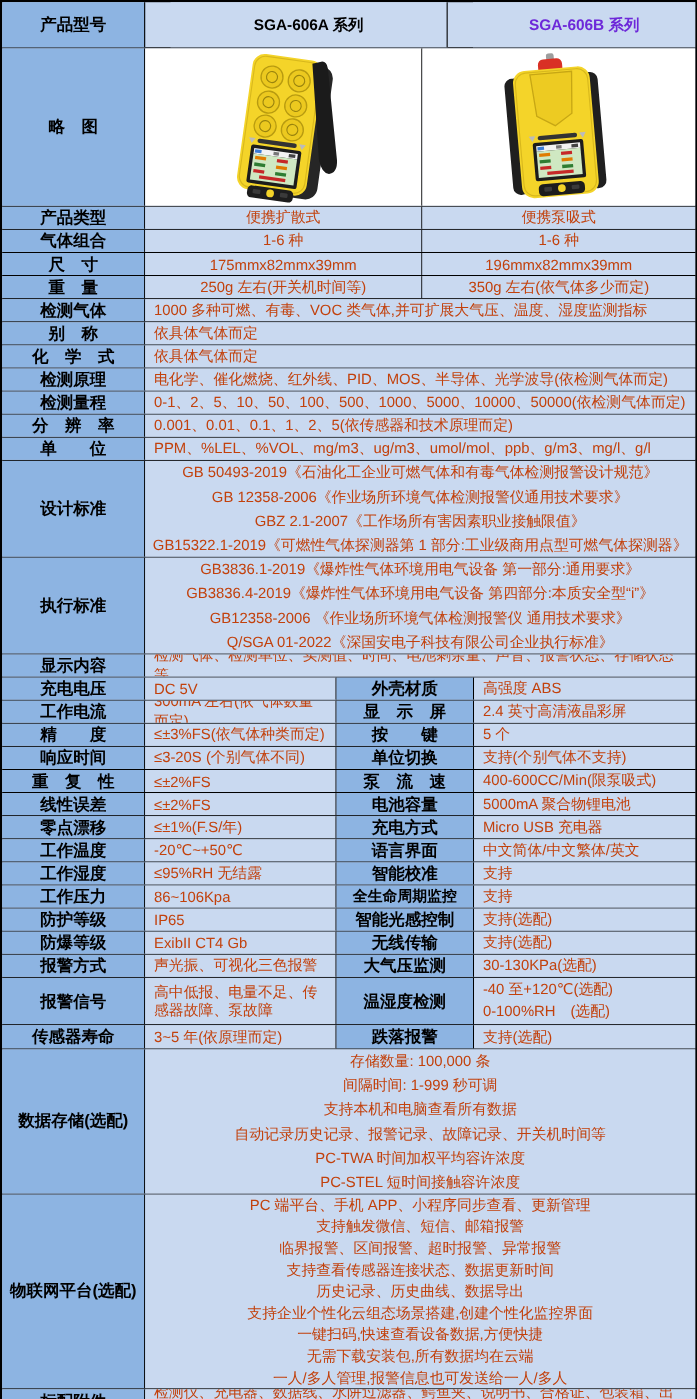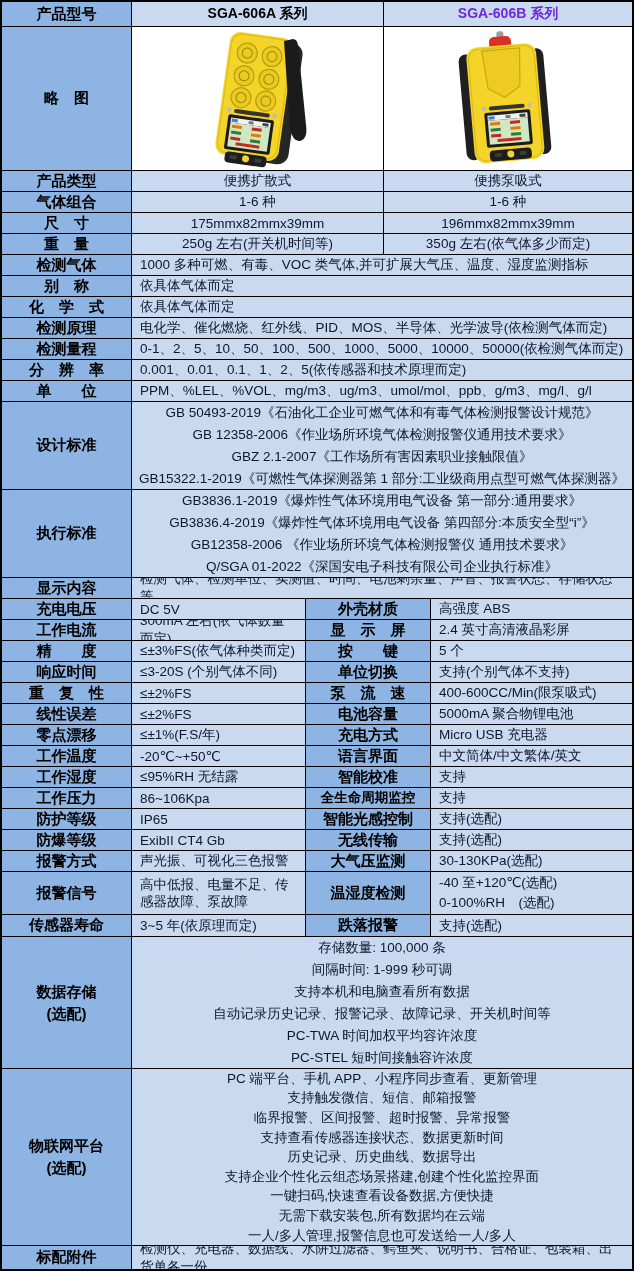--- a/index.html
+++ b/index.html
@@ -4,47 +4,47 @@
 <style>
   * { box-sizing: border-box; margin: 0; padding: 0; }
   body { margin: 0; background: #fff; font-family: "Liberation Sans", "DejaVu Sans", sans-serif; }
   .tbl { width: 634px; border: 2px solid #000; background: #C9D9F0; }
   .r { display: flex; border-bottom: 1px solid #000; width: 100%; }
   .r:last-child { border-bottom: none; }
   .c { border-right: 1px solid #000; display: flex; align-items: center; justify-content: center;
        overflow: hidden; min-width: 0; }
   .c:last-child { border-right: none; }
   .lab { background: #8DB4E2; font-weight: bold; color: #000; font-size: 15px; text-align: center; }
-  .val { background: #C9D9F0; color: #0f172a; font-size: 13.5px; }
+  .val { background: #C9D9F0; color: #c2410c; font-size: 13.5px; }
   .ctr { text-align: center; justify-content: center; }
   .left { justify-content: flex-start; text-align: left; padding: 0 8px; }
   .white { background: #fff; }
   
   .w-lab { width: 130px; flex: none; }
   .w-a   { width: 252px; flex: none; }
   .w-b   { flex: 1; }
   .w-span{ flex: 1; }
   .w-q2  { width: 174px; flex: none; }
   .w-q3  { width: 125px; flex: none; }
   .w-q4  { flex: 1; }
   
-  .h-head { height: 25px; }
+  .h-head { height: 42px; gap: 23px; }
   .h-sketch { height: 144px; }
   .h-std  { height: 21px; }
   .h-design { height: 88px; }
   .h-exec { height: 88px; }
   .h-alarm { height: 43px; }
   .h-sensor { height: 22px; }
   .h-store { height: 132px; }
   .h-iot { height: 177px; }
   .h-acc { height: 23px; }
   .lines { display: flex; flex-direction: column; justify-content: center; align-items: center; }
   .ln { line-height: 22px; white-space: nowrap; }
   .ln-s { line-height: 19.6px; white-space: nowrap; }
-  .lab2 { display: flex; flex-direction: column; justify-content: center; align-items: center; }
+  .lab2 { display: flex; flex-direction: row; justify-content: center; align-items: center; }
   .lab2 .ln { line-height: 22px; }
   .v2lines { display: flex; flex-direction: column; justify-content: center; align-items: flex-start; }
   .v2lines .ln { line-height: 20px; }
   .wrapok { white-space: normal; line-height: 17px; }
 </style>
 </head>
 <body>
 
 <div class="tbl">
 

